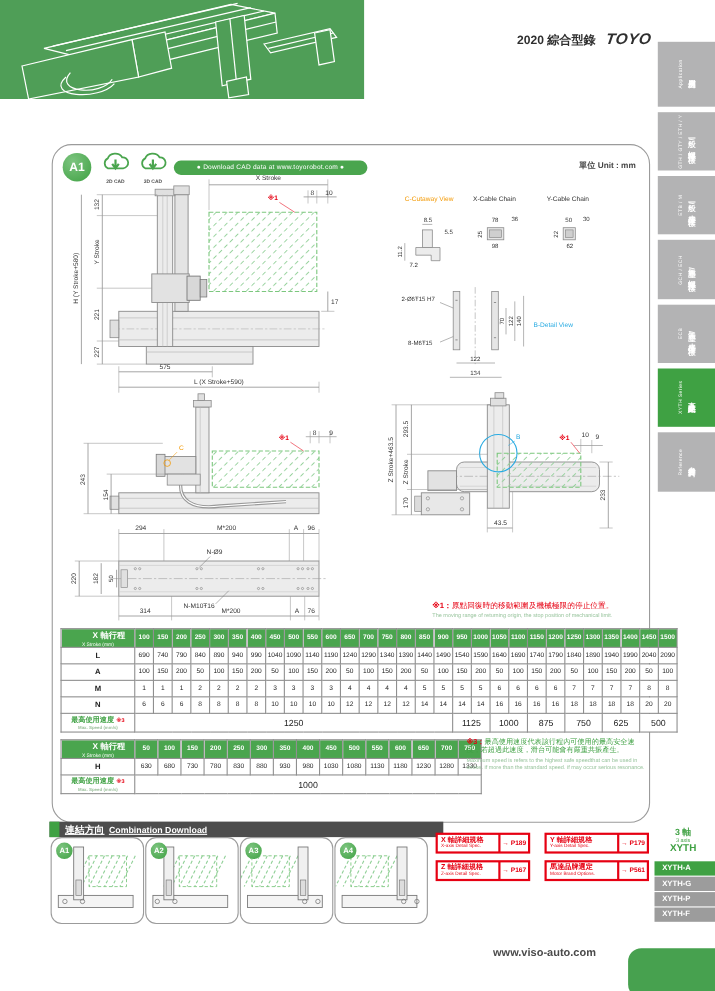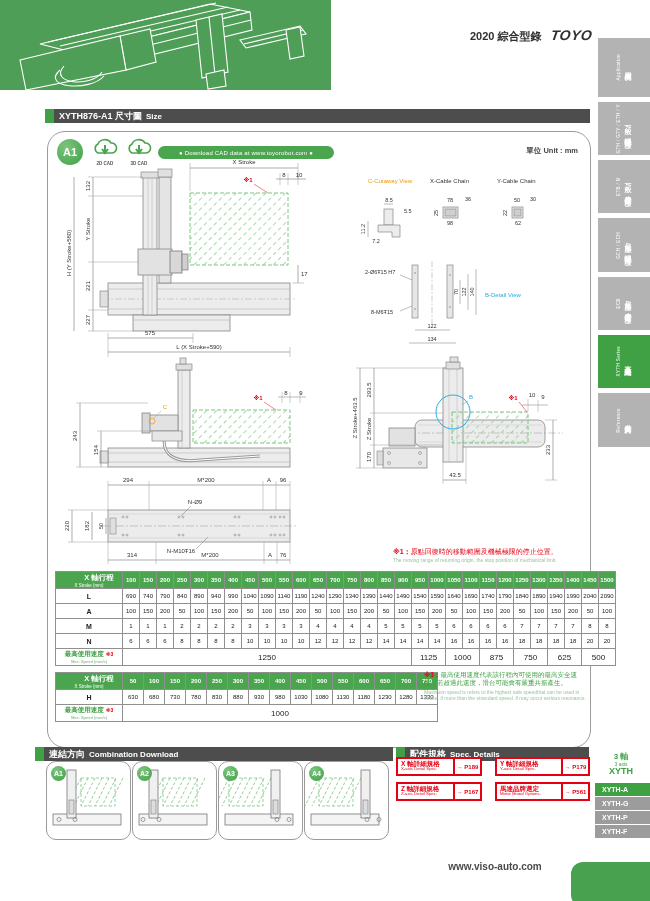--- a/index.html
+++ b/index.html
@@ -57,21 +57,21 @@
   table.spec td{font-size:6px;color:#222;height:14px;background:#fff;}
   table.spec td.lbl{font-size:7px;font-weight:bold;}
   table.spec td.speed-lbl .zh{color:#3fa143;font-weight:bold;font-size:6.5px;}
   table.spec td.speed-lbl .mark{color:#e60012;font-size:5px;font-weight:bold;}
   table.spec td.speed-lbl .en{color:#9bbf9b;font-size:4px;}
   table.spec td.speed-val{font-size:8px;height:16px;}
   .tbl1{left:55px;top:571px;}
   .tbl2{left:55px;top:672px;}
 
   
-  .comb-bar{left:35px;top:747px;width:358px;}
+  .comb-bar{left:45px;top:747px;width:358px;text-decoration:underline;}
   .spec-bar{left:396px;top:747px;width:193px;}
   .thumb{position:absolute;top:761px;width:83px;height:77px;border:1.5px solid #9b9b9b;border-radius:10px;background:#fff;}
   .thumb .badge{position:absolute;left:4px;top:4px;width:15px;height:15px;font-size:7px;}
   .spec-btn{position:absolute;background:#e60012;padding:2px;display:flex;gap:2px;box-sizing:border-box;}
   .sb-main{background:#fff;color:#e60012;flex:1;padding:1px 3px;line-height:1.15;}
   .sb-zh{font-size:6.5px;font-weight:bold;}
   .sb-en{font-size:4.3px;}
   .sb-page{background:#fff;color:#e60012;width:25px;display:flex;align-items:center;justify-content:center;font-size:6px;font-weight:bold;}
 
   .series-head{left:597px;top:753px;width:48px;text-align:center;color:#3fa143;line-height:1.1;}
@@ -152,25 +152,20 @@
       <div class="side-tab active" style="height: 53px;">
         <span class="en">XYTH Series</span>
         <span class="zh">直交連結</span>
       </div>
       <div class="side-tab" style="height: 54px;">
         <span class="en">Reference</span>
         <span class="zh">參考資料</span>
       </div>
     </div>
 
-  <div class="abs bar title-bar">
-    <span class="sq"></span>
-    <span class="t-zh">XYTH876-A1 尺寸圖</span>
-    <span class="t-en">Size</span>
-  </div>
 
   <div class="abs panel"></div>
   <div class="abs badge badge-a1">A1</div>
 
   <div class="abs cad" style="left:90px;top:137px;">
     <svg width="30" height="22" viewBox="0 0 30 22">
       <path d="M8,16 a5,5 0 0 1 0-9 a7,6 0 0 1 13,-1 a5,5 0 0 1 1,10 z" fill="#fff" stroke="#4aa54e" stroke-width="1.6"></path>
       <path d="M15,8 v7 M12,12 l3,4 3,-4" stroke="#4aa54e" stroke-width="2" fill="none"></path>
     </svg>
     <div class="lbl">2D CAD</div>
@@ -762,25 +757,20 @@
           </g>
           <rect x="14" y="16" width="34" height="28" fill="none" stroke="#7cc77e" stroke-width="0.8" stroke-dasharray="3 2"></rect>
           <rect x="6" y="52" width="68" height="11" fill="#f4f4f4" stroke="#777" stroke-width="0.8"></rect>
           <rect x="56" y="8" width="9" height="48" fill="#f0f0f0" stroke="#777" stroke-width="0.8"></rect>
           <rect x="58" y="38" width="5" height="14" fill="#ddd" stroke="#777" stroke-width="0.6"></rect>
           <circle cx="62" cy="57.5" r="2" fill="none" stroke="#777" stroke-width="0.7"></circle>
           <circle cx="74" cy="57.5" r="2" fill="none" stroke="#777" stroke-width="0.7"></circle>
         </svg></div>
     </div>
 
-  <div class="abs bar spec-bar">
-    <span class="sq"></span>
-    <span class="t-zh">配件規格</span>
-    <span class="t-en">Spec. Details</span>
-  </div>
   <div id="specBtns">
       <div class="spec-btn" style="left: 396px; top: 757px; width: 86px; height: 19px;">
         <div class="sb-main">
           <div class="sb-zh">X 軸詳細規格</div>
           <div class="sb-en">X-axis Detail Spec.</div>
         </div>
         <div class="sb-page">→ P189</div>
       </div>
       <div class="spec-btn" style="left: 495px; top: 757px; width: 95px; height: 19px;">
         <div class="sb-main">

